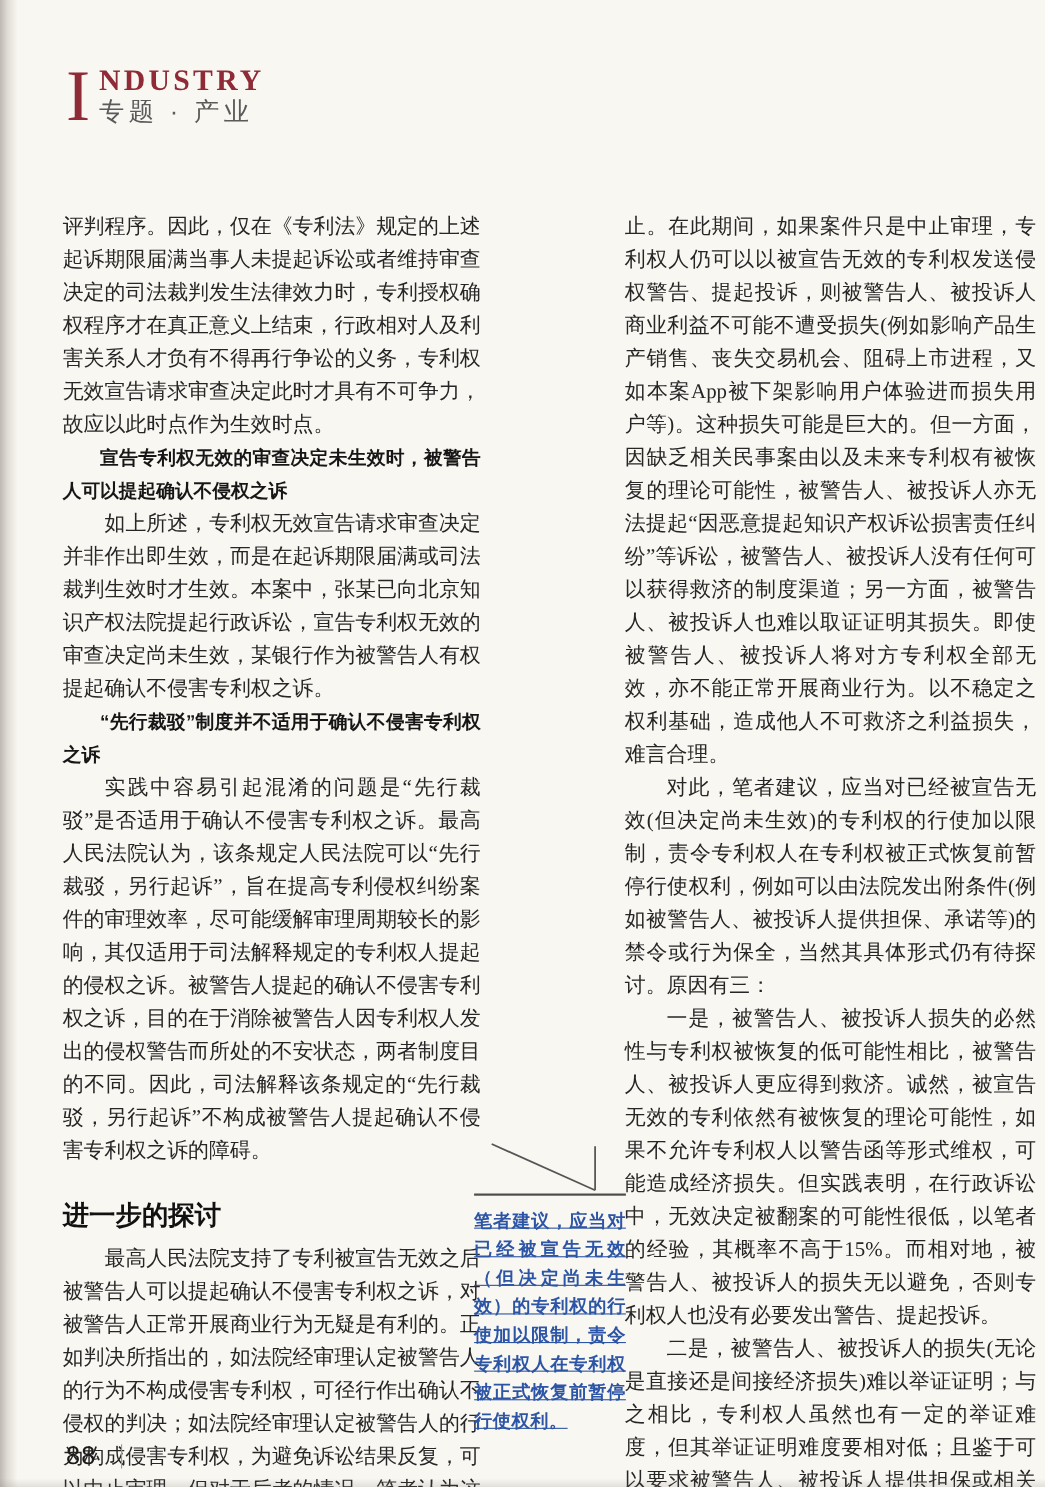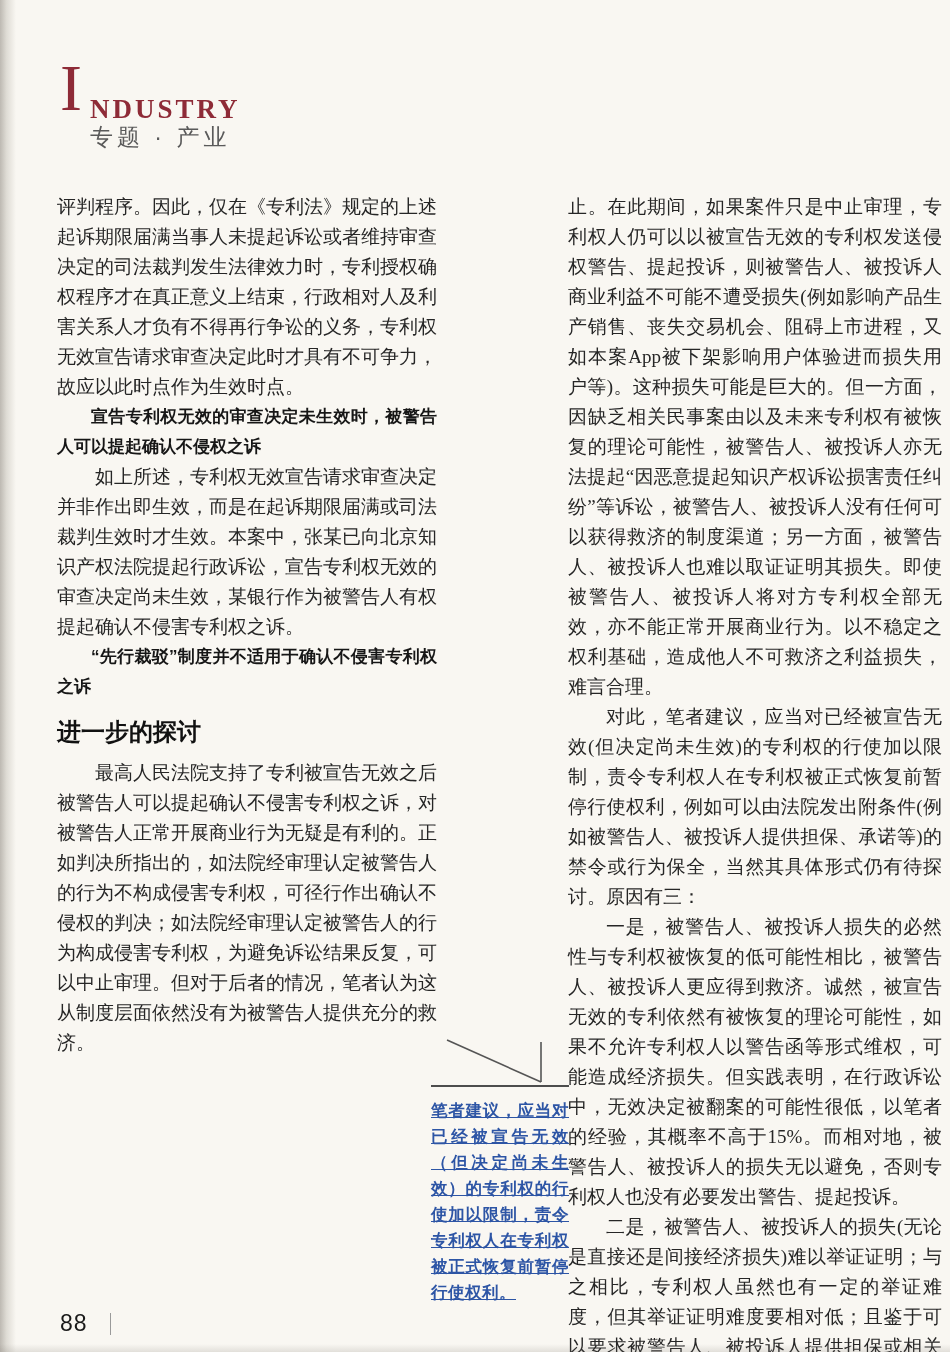--- a/index.html
+++ b/index.html
@@ -46,22 +46,22 @@
   }
   .no-indent{text-indent:0;}
   .subhead{
     margin:0;
     font-family:"Liberation Sans","DejaVu Sans",sans-serif;
     font-weight:700;color:#161616;
     font-size:17px;line-height:30px;
     text-align:justify;text-indent:2em;
   }
   .section-head{
-    margin:16px 0 8px 0;
-    font-family:Liberation Mono, monospace;
+    margin:28px 0 8px 0;
+    font-family:Liberation Sans, sans-serif;
     font-weight:700;color:#111;
     font-size:24px;line-height:32px;
   }
   
   .callout{position:absolute;left:431px;top:1034px;width:138px;}
   .callout-mark{display:block;width:138px;height:50px;}
   .callout-rule{border-top:2px solid #4d4d4d;margin-top:1px;}
   .callout-text{
     margin:10px 0 0 0;
     font-family:"Liberation Sans","DejaVu Sans",sans-serif;
@@ -79,30 +79,31 @@
 </style>
 </head>
 <body>
 
 <div class="page" style="background: rgb(249, 247, 242);">
   <div class="spine-shadow"></div>
 
   <header class="masthead">
     <span class="logo-i" style="color: rgb(142, 43, 55);">I</span>
     <div class="logo-right">
-      <div class="logo-word" style="color: rgb(142, 43, 55); margin-top: 36px;">NDUSTRY</div>
+      <div class="logo-word" style="color: rgb(142, 43, 55);">NDUSTRY</div>
       <div class="logo-sub" style="color: rgb(90, 90, 90);">专题 · 产业</div>
     </div>
   </header>
 
   <section class="col col-left">
     <p class="body-text no-indent">评判程序。因此，仅在《专利法》规定的上述起诉期限届满当事人未提起诉讼或者维持审查决定的司法裁判发生法律效力时，专利授权确权程序才在真正意义上结束，行政相对人及利害关系人才负有不得再行争讼的义务，专利权无效宣告请求审查决定此时才具有不可争力，故应以此时点作为生效时点。</p>
     <h3 class="subhead">宣告专利权无效的审查决定未生效时，被警告人可以提起确认不侵权之诉</h3>
     <p class="body-text">如上所述，专利权无效宣告请求审查决定并非作出即生效，而是在起诉期限届满或司法裁判生效时才生效。本案中，张某已向北京知识产权法院提起行政诉讼，宣告专利权无效的审查决定尚未生效，某银行作为被警告人有权提起确认不侵害专利权之诉。</p>
     <h3 class="subhead">“先行裁驳”制度并不适用于确认不侵害专利权之诉</h3>
+    <p class="body-text">实践中容易引起混淆的问题是“先行裁驳”是否适用于确认不侵害专利权之诉。最高人民法院认为，该条规定人民法院可以“先行裁驳，另行起诉”，旨在提高专利侵权纠纷案件的审理效率，尽可能缓解审理周期较长的影响，其仅适用于司法解释规定的专利权人提起的侵权之诉。被警告人提起的确认不侵害专利权之诉，目的在于消除被警告人因专利权人发出的侵权警告而所处的不安状态，两者制度目的不同。因此，司法解释该条规定的“先行裁驳，另行起诉”不构成被警告人提起确认不侵害专利权之诉的障碍。</p>
     <h2 class="section-head">进一步的探讨</h2>
     <p class="body-text">最高人民法院支持了专利被宣告无效之后被警告人可以提起确认不侵害专利权之诉，对被警告人正常开展商业行为无疑是有利的。正如判决所指出的，如法院经审理认定被警告人的行为不构成侵害专利权，可径行作出确认不侵权的判决；如法院经审理认定被警告人的行为构成侵害专利权，为避免诉讼结果反复，可以中止审理。但对于后者的情况，笔者认为这从制度层面依然没有为被警告人提供充分的救济。</p>
 
   </section>
 
   <aside class="callout">
     <svg class="callout-mark" viewBox="0 0 138 50" xmlns="http://www.w3.org/2000/svg">
       <line x1="16" y1="6" x2="110" y2="48" stroke="#555" stroke-width="1.6"></line>
       <line x1="110" y1="8" x2="110" y2="48" stroke="#555" stroke-width="1.6"></line>
     </svg>

